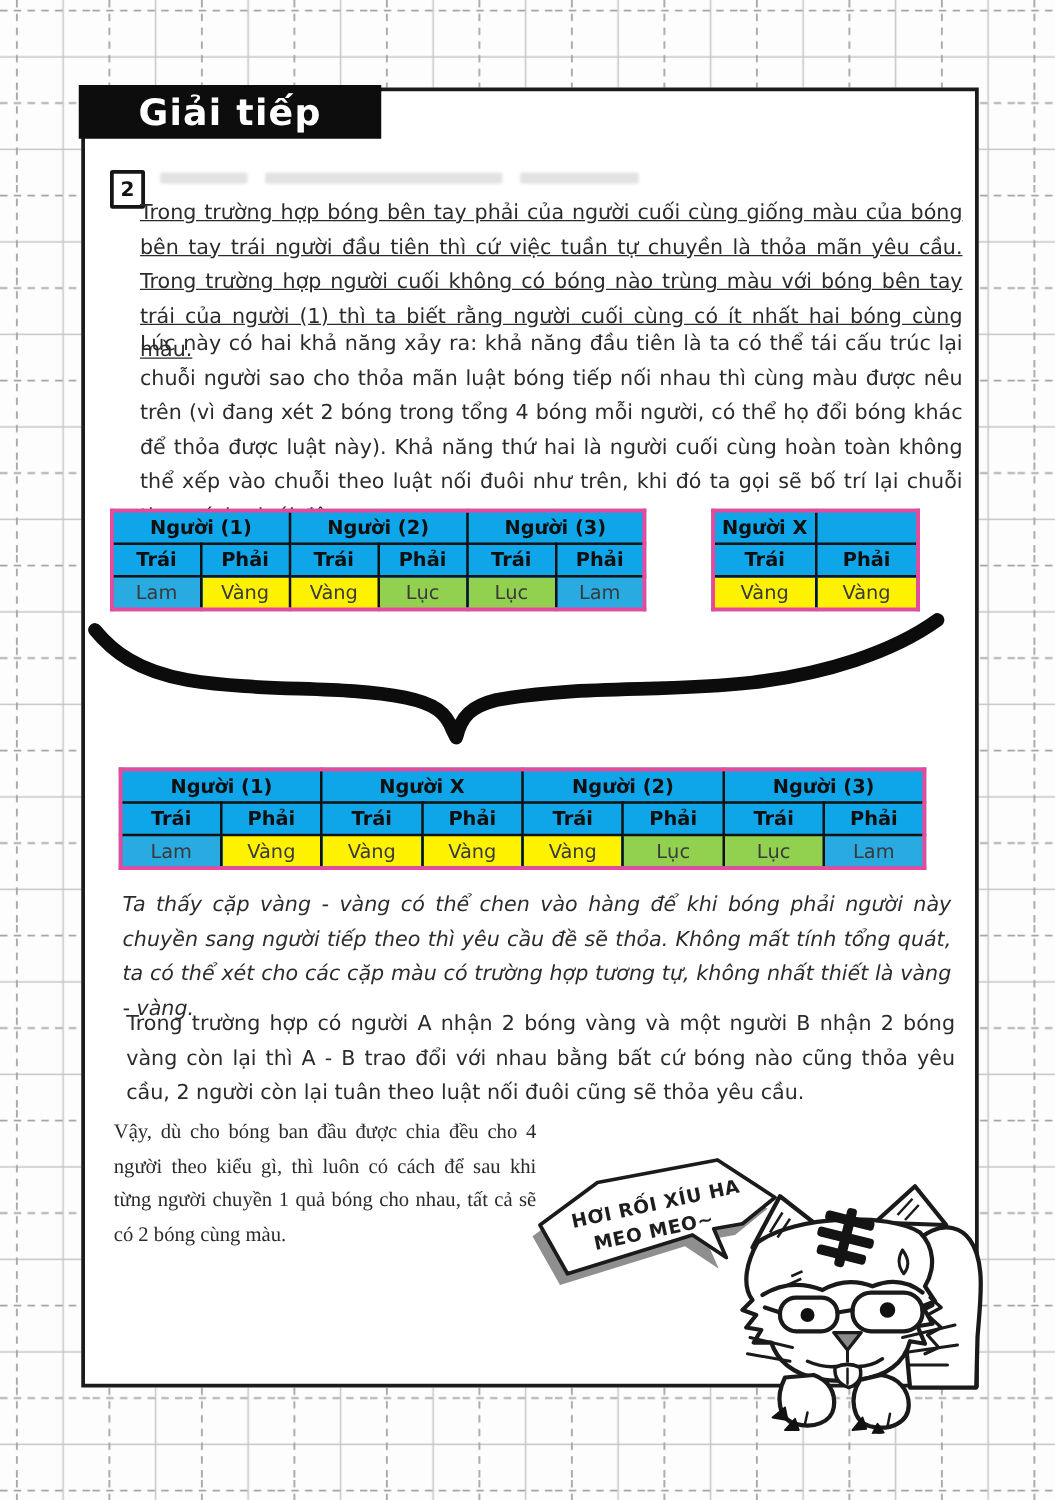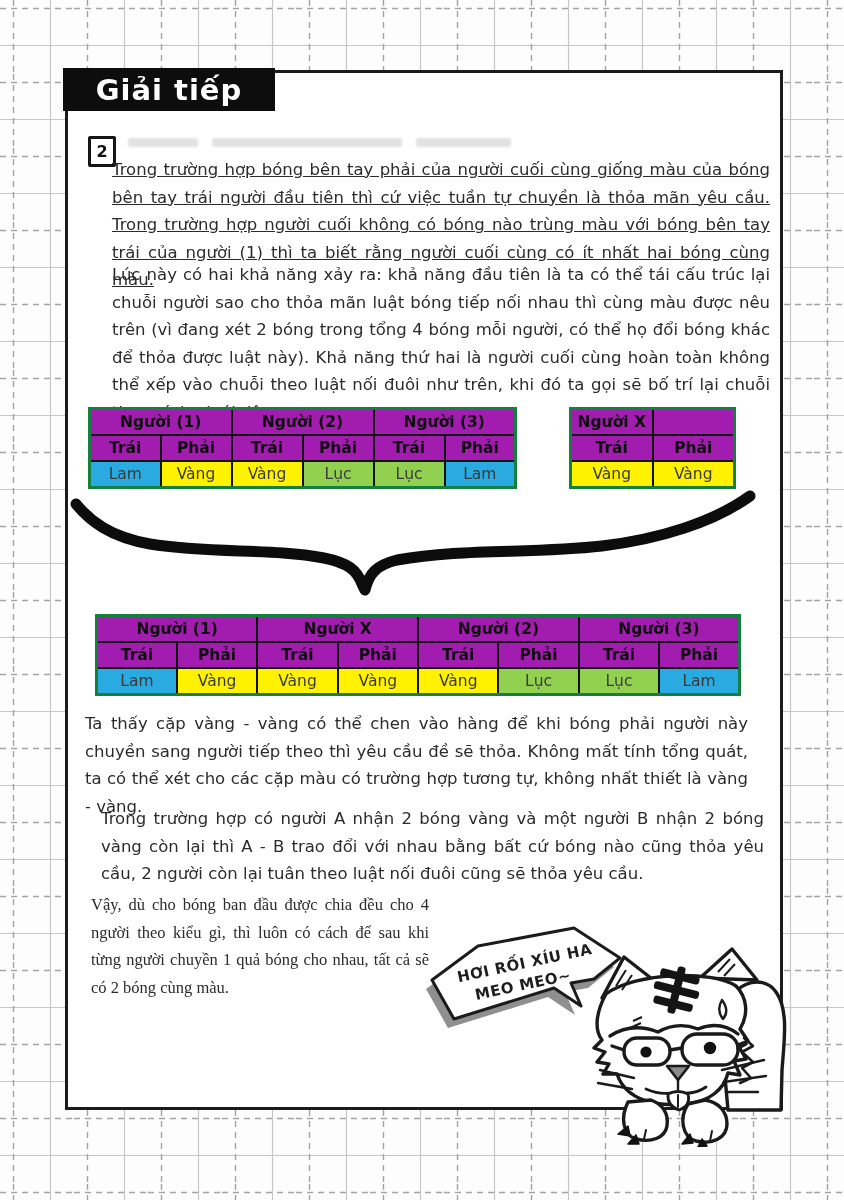--- a/index.html
+++ b/index.html
@@ -12,21 +12,21 @@
   .abs{position:absolute;}
   
   #grid-bg{position:absolute;left:0;top:0;z-index:0;}
   
   .page{
     left:65px;top:70px;width:712px;height:1034px;
     background:#ffffff;border:3px solid #1b1b1b;z-index:1;
   }
   
   .banner{
-    left:63px;top:68px;width:212px;height:43px;background:#0d0d0d;z-index:3;
+    left:63px;top:68px;width:242px;height:43px;background:#0d0d0d;z-index:3;
     display:flex;align-items:center;justify-content:center;
   }
   .banner span{
     color:#ffffff;font-weight:bold;font-size:29px;letter-spacing:1px;
   }
   
   .marker{
     left:88px;top:136px;width:22px;height:25px;z-index:3;
     border:3px solid #151515;border-radius:2px;background:#fff;
     display:flex;align-items:center;justify-content:center;
@@ -34,27 +34,27 @@
   }
   
   .smudge{left:128px;top:138px;height:12px;z-index:2;display:flex;gap:14px;opacity:.28;filter:blur(1.2px);}
   .smudge i{display:block;height:9px;background:#9a9a9a;border-radius:2px;}
   
   .para{
     z-index:3;font-size:16.5px;line-height:27.5px;text-align:justify;color:#2b2b2b;
   }
   .p1{left:112px;top:156px;width:658px;text-decoration:underline;}
   .p2{left:112px;top:261px;width:658px;}
-  .p3{left:85px;top:710px;width:663px;}
+  .p3{left:98px;top:710px;width:663px;font-style:italic;}
   .p4{left:101px;top:805px;width:663px;}
   .p5{left:91px;top:891px;width:338px;text-align:justify;font-family:Liberation Serif, serif;}
   
   table.btab{
     border-collapse:collapse;table-layout:fixed;z-index:3;position:absolute;
-    background:#a21caf;border:3px solid #15803d;padding-left:28px;
+    background:#0ea5e9;border:3px solid #ec4899;padding-left:28px;
   }
   table.btab td{
     border:2px solid #111;text-align:center;vertical-align:middle;
     font-size:15.5px;height:24px;padding:0 2px;white-space:nowrap;overflow:hidden;
   }
   table.btab td.group, table.btab td.sub{font-weight:bold;color:#0f0f0f;}
   table.btab td.val{color:#3a3a3a;font-weight:normal;}
   .tab-before{left:88px;top:407px;width:429px;}
   .tab-extra{left:569px;top:407px;width:167px;}
   .tab-after{left:95px;top:614px;width:646px;}

